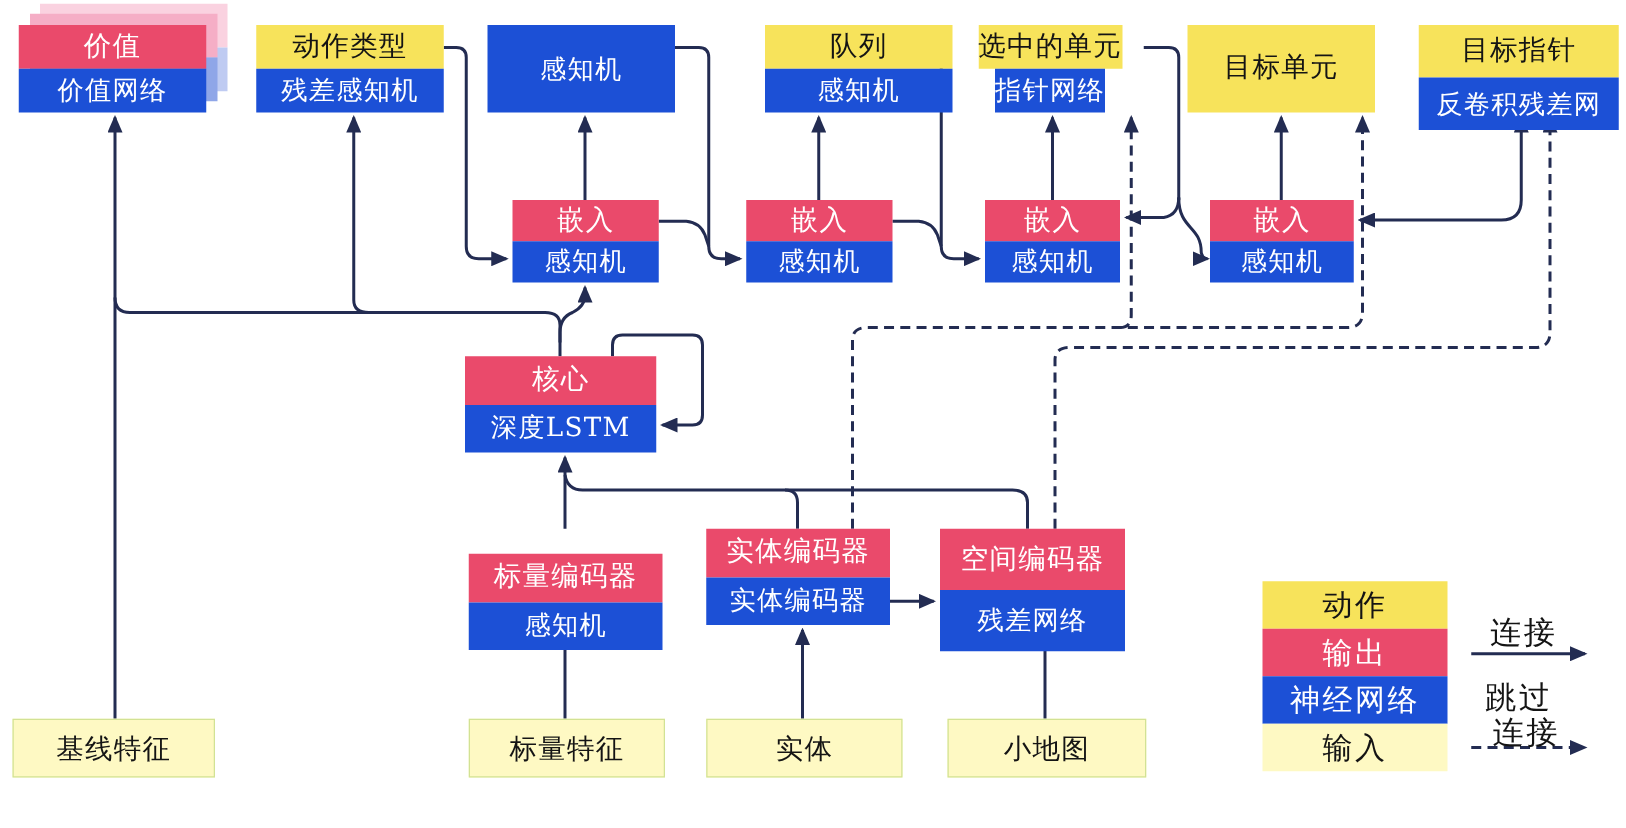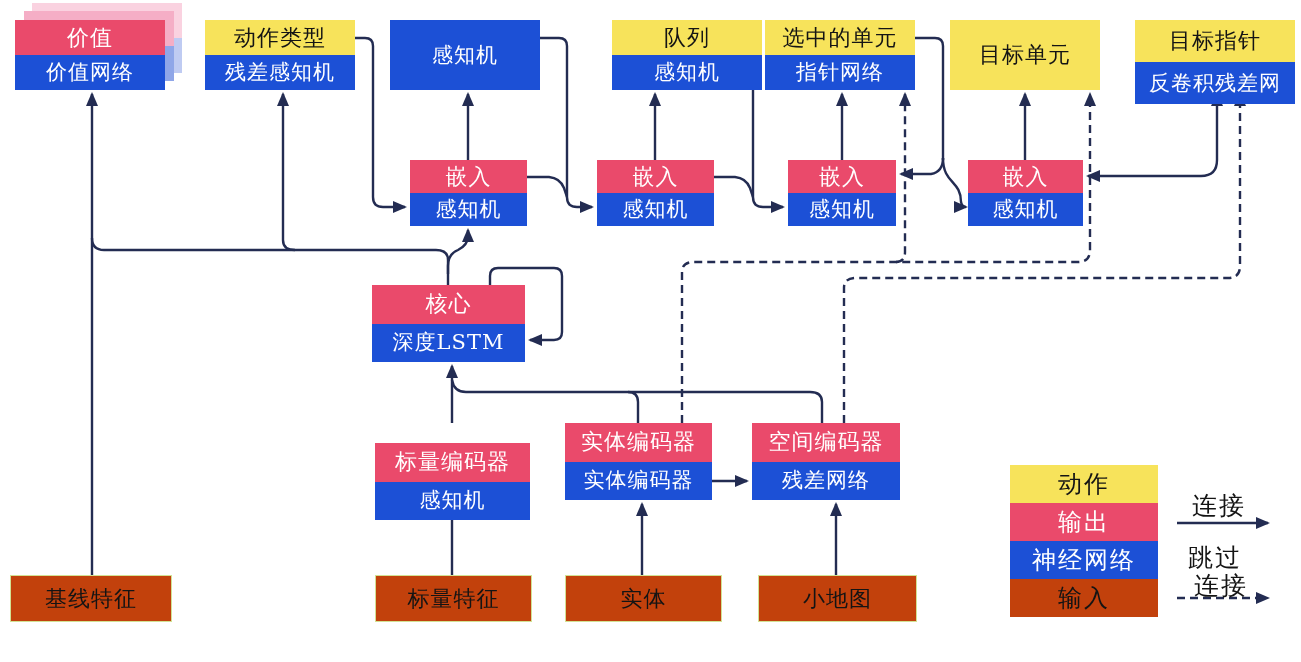--- a/index.html
+++ b/index.html
@@ -9,21 +9,21 @@
   }
   svg.wires{position:absolute;left:0;top:0;z-index:1;pointer-events:none;}
   .block{position:absolute;z-index:2;display:flex;flex-direction:column;border-radius:2px;}
   .block .seg{flex:1;display:flex;align-items:center;justify-content:center;
     letter-spacing:1px;line-height:1;white-space:nowrap;}
   .seg.top{font-size:22px;}
   .seg.bot{font-size:21px;}
   .c-action{background:#F7E35B;color:#141414;}
   .c-output{background:#EA4A6B;color:#ffffff;}
   .c-net{background:#1C50D6;color:#ffffff;}
-  .c-input{background:#c2410c;color:#141414;border:1px solid #d2e294;}
+  .c-input{background:#fef9c3;color:#141414;border:1px solid #d2e294;}
   .ghost{position:absolute;z-index:1;display:flex;flex-direction:column;border-radius:2px;}
   .ghost div{flex:1;}
   .g1-p{background:#F5AEC6;} .g1-b{background:#8FA6E8;}
   .g2-p{background:#FAD2E0;} .g2-b{background:#BFCBF2;}
   .input-box{position:absolute;z-index:2;display:flex;align-items:center;justify-content:center;
     font-size:22px;letter-spacing:1px;}
   .legend-box{position:absolute;left:1010px;top:465px;width:148px;height:152px;z-index:2;
     display:flex;flex-direction:column;}
   .legend-row{flex:1;display:flex;align-items:center;justify-content:center;
     font-size:24px;letter-spacing:2px;}
@@ -116,21 +116,21 @@
       <div class="seg top c-action">动作类型</div>
       <div class="seg bot c-net">残差感知机</div>
     </div>
     <div class="block" style="left: 390px; top: 20px; width: 150px; height: 70px;">
       <div class="seg bot c-net">感知机</div>
     </div>
     <div class="block" style="left: 575px; top: 20px; width: 150px; height: 70px; margin-left: 37px;">
       <div class="seg top c-action">队列</div>
       <div class="seg bot c-net">感知机</div>
     </div>
-    <div class="block" style="left: 765px; top: 20px; width: 150px; height: 70px;">
+    <div class="block" style="left: 765px; top: 20px; width: 150px; height: 70px; align-items: center;">
       <div class="seg top c-action">选中的单元</div>
       <div class="seg bot c-net">指针网络</div>
     </div>
     <div class="block" style="left: 950px; top: 20px; width: 150px; height: 70px;">
       <div class="seg top c-action">目标单元</div>
     </div>
     <div class="block" style="left: 1135px; top: 20px; width: 160px; height: 84px;">
       <div class="seg top c-action">目标指针</div>
       <div class="seg bot c-net">反卷积残差网</div>
     </div>
@@ -155,21 +155,21 @@
       <div class="seg bot c-net">深度LSTM</div>
     </div>
     <div class="block" style="left: 375px; top: 423px; width: 155px; height: 77px; margin-top: 20px;">
       <div class="seg top c-output">标量编码器</div>
       <div class="seg bot c-net">感知机</div>
     </div>
     <div class="block" style="left: 565px; top: 423px; width: 147px; height: 77px; border-radius: 29px;">
       <div class="seg top c-output">实体编码器</div>
       <div class="seg bot c-net">实体编码器</div>
     </div>
-    <div class="block" style="left: 752px; top: 423px; width: 148px; height: 77px;">
+    <div class="block" style="left: 752px; top: 423px; width: 148px; height: 98px;">
       <div class="seg top c-output">空间编码器</div>
       <div class="seg bot c-net">残差网络</div>
     </div>
     <div class="input-box c-input" style="left: 10px; top: 575px; width: 160px; height: 45px;">基线特征</div>
     <div class="input-box c-input" style="left: 375px; top: 575px; width: 155px; height: 45px;">标量特征</div>
     <div class="input-box c-input" style="left: 565px; top: 575px; width: 155px; height: 45px;">实体</div>
     <div class="input-box c-input" style="left: 758px; top: 575px; width: 157px; height: 45px;">小地图</div>
   </div>
 
 </body></html>

